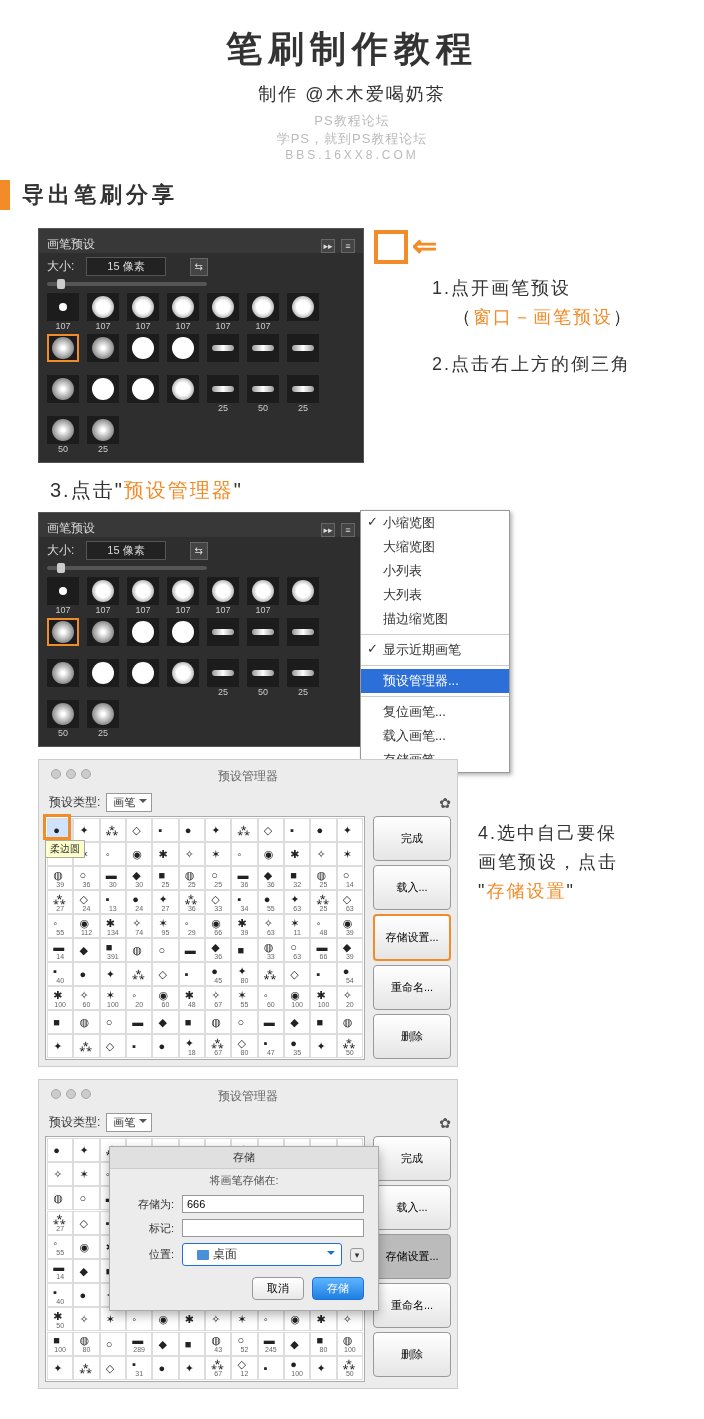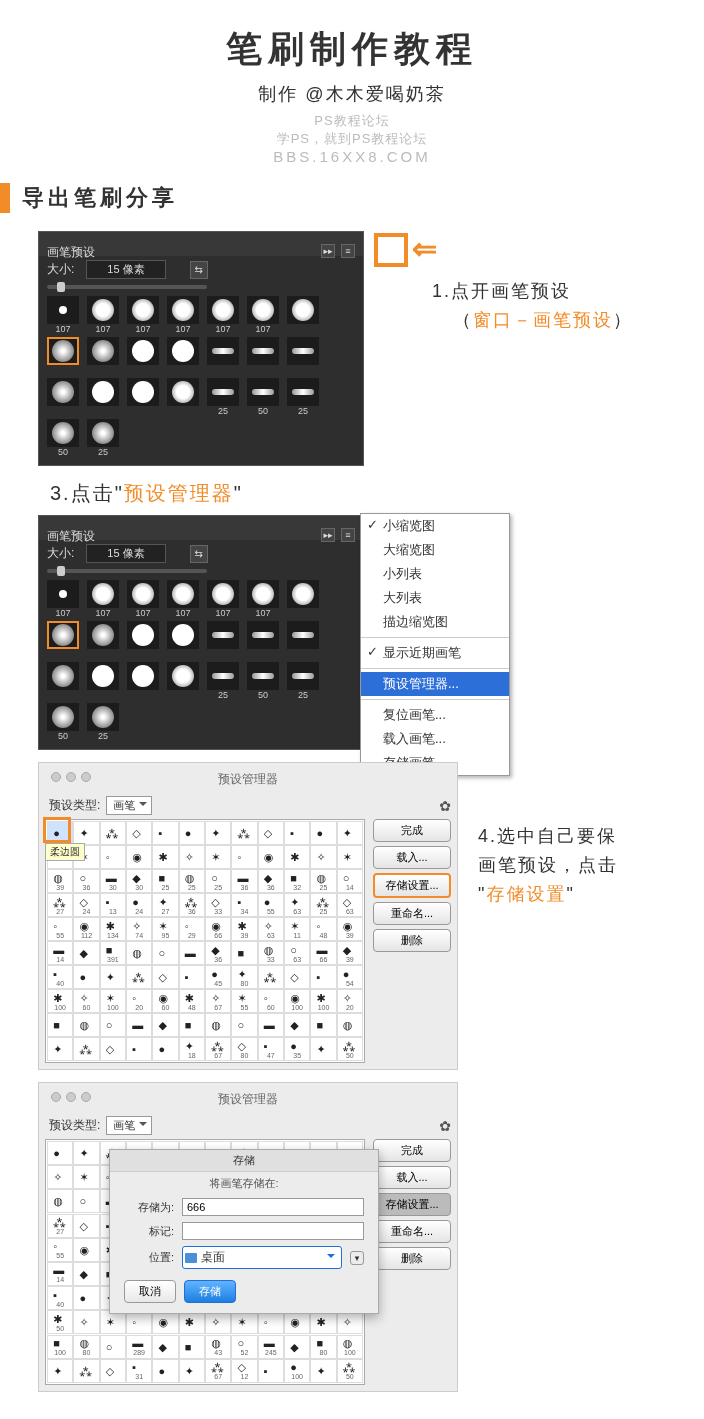--- a/index.html
+++ b/index.html
@@ -1,29 +1,29 @@
 <!DOCTYPE html>
 <html><head>
 <meta charset="utf-8">
 <style>
   * { margin: 0; padding: 0; box-sizing: border-box; }
   body { width: 704px; font-family: "Microsoft YaHei", sans-serif; background: #fff; color: #333; }
   .title-block { text-align: center; padding: 25px 0 10px; }
   .title-block h1 { font-size: 36px; letter-spacing: 6px; font-weight: 600; }
   .title-block .author { font-size: 18px; margin-top: 8px; letter-spacing: 2px; }
   .watermark { color: #bbb; font-size: 13px; margin-top: 6px; letter-spacing: 1px; }
-  .watermark .url { font-size: 15px; letter-spacing: 3px; }
+  .watermark .url { font-size: 12px; letter-spacing: 3px; }
   .section-hdr { display: flex; align-items: center; margin: 8px 0 18px 0; }
   .section-bar { width: 10px; height: 30px; background: #f28c28; margin-right: 12px; }
   .section-hdr h2 { font-size: 22px; letter-spacing: 4px; font-weight: 600; }
   .intro { font-size: 21px; letter-spacing: 3px; margin: 0 0 16px 38px; }
   .content { padding: 0 12px; }
   .row { position: relative; margin-bottom: 12px; }
   .panel { background: #2e2e2e; color: #ddd; border: 1px solid #555; font-size: 13px; }
-  .panel-hdr { display: flex; align-items: flex-start; background: #383838; height: 24px; padding: 12px 8px; font-size: 12px; }
+  .panel-hdr { display: flex; align-items: flex-end; background: #383838; height: 24px; padding: 0 8px; font-size: 12px; }
   .panel-hdr .flex { flex: 1; }
   .panel-hdr .btn { width: 14px; height: 14px; margin-left: 6px; background: #444; border: 1px solid #666; display: flex; align-items: center; justify-content: center; font-size: 9px; }
   .size-row { display: flex; align-items: center; padding: 4px 8px; gap: 12px; font-size: 12px; }
   .size-val { background: #222; border: 1px solid #555; padding: 1px 20px; font-size: 11px; }
   .size-icon { width: 18px; height: 18px; background: #444; border: 1px solid #666; display:flex;align-items:center;justify-content:center;font-size:10px;}
   .slider-row { padding: 2px 8px 4px; }
   .slider { width: 160px; height: 4px; background: #555; border-radius: 2px; position: relative; }
   .slider::after { content:''; position:absolute; left:10px; top:-3px; width:8px; height:10px; background:#ccc; border-radius:2px; }
   .swatches { display: flex; flex-wrap: wrap; padding: 2px 4px 6px; }
   .sw { width: 38px; display: flex; flex-direction: column; align-items: center; margin: 1px; }
@@ -53,32 +53,32 @@
   .traffic span { width:10px; height:10px; border-radius:50%; background:#ccc; border:1px solid #aaa; }
   .mgr-top { display:flex; align-items:center; gap:6px; margin:2px 0 4px 4px; }
   .mgr-sel { background:#fff; border:1px solid #999; padding:1px 16px 1px 6px; font-size:11px; position:relative; }
   .mgr-sel::after{content:'';position:absolute;right:4px;top:5px;border:4px solid transparent;border-top-color:#555;}
   .gear { font-size:14px; color:#555; }
   .mgr-body { display:flex; gap:8px; }
   .mgr-grid { background:#fff; border:1px solid #aaa; flex:1; padding:1px; display:grid; grid-template-columns: repeat(12, 1fr); }
   .mgr-grid .cell { border:1px solid #ddd; height:24px; display:flex; flex-direction:column; align-items:center; justify-content:center; font-size:7px; color:#666; overflow:hidden; }
   .mgr-grid .cell .m { width:14px; height:12px; }
   .mgr-btns { display:flex; flex-direction:column; gap:4px; width:78px; }
-  .mgr-btns button { background: linear-gradient(#fff,#e5e5e5); border:1px solid #999; border-radius:4px; padding:3px 0; font-size:11px; }
+  .mgr-btns button { background: linear-gradient(#fff,#e5e5e5); border:1px solid #999; border-radius:4px; padding:14px 0; font-size:11px; }
   .mgr-btns button.hl { border:2px solid #f28c28; }
   .mgr-btns button.act { background:#bbb; }
   .save-modal { position:absolute; background:#ececec; border:1px solid #aaa; box-shadow:0 4px 10px rgba(0,0,0,.3); padding:0; font-size:12px; }
   .save-modal .mt { text-align:center; background:#e0e0e0; padding:3px 0; border-bottom:1px solid #ccc; font-size:11px; }
   .save-modal .sub { text-align:center; padding:4px 0; font-size:11px; color:#555; }
   .save-modal .frow { display:flex; align-items:center; gap:8px; padding:3px 14px; }
   .save-modal .flbl { width:50px; text-align:right; font-size:11px; }
   .save-modal input { flex:1; border:1px solid #999; padding:2px 4px; font-size:11px; }
-  .save-modal .loc { background:#fff; border:1px solid #1e6fd6; padding:2px 2px; flex:1; display:flex; align-items:center; gap:4px; border-radius:3px; position:relative;}
+  .save-modal .loc { background:#fff; border:1px solid #1e6fd6; padding:2px 14px; flex:1; display:flex; align-items:center; gap:4px; border-radius:3px; position:relative;}
   .save-modal .loc::after{content:'';position:absolute;right:6px;top:7px;border:4px solid transparent;border-top-color:#1e6fd6;}
-  .save-modal .fbtns { display:flex; gap:8px; padding:8px 14px 10px; }
+  .save-modal .fbtns { display:flex; justify-content:flex-end; gap:8px; padding:8px 14px 10px; }
   .save-modal .fbtns button { border:1px solid #999; border-radius:4px; padding:3px 14px; font-size:11px; background:linear-gradient(#fff,#e8e8e8); }
   .save-modal .fbtns .primary { background:linear-gradient(#5fb4ff,#1e7fe0); color:#fff; border-color:#1e6fd6; }
 </style>
 </head>
 <body>
 
 <div class="title-block">
   <h1>笔刷制作教程</h1>
   <div class="author">制作 @木木爱喝奶茶</div>
   <div class="watermark">
@@ -253,20 +253,21 @@
           </div>
         </div>
     </div>
     <div style="position:relative; width:44px; height:38px; margin-top:2px;">
       <div class="arrowbox"></div>
       <span class="arrow-k" style="left:38px; top:-2px;">⇐</span>
     </div>
     <div class="steps" style="margin-left:4px; margin-top:46px;">
       <p><span>1.点开画笔预设</span><br>
          &nbsp;&nbsp;&nbsp;<span>（</span><span class="orange">窗口－画笔预设</span><span>）</span></p>
+      <p style="margin-top:18px;">2.点击右上方的倒三角</p>
     </div>
   </div>
 
   <div class="step3">
     <span>3.点击"</span><span class="orange">预设管理器</span><span>"</span>
   </div>
 
   <div class="row" style="margin-left:26px; display:flex;">
     <div style="position:relative; width:500px;">
       <div class="panel" style="width:326px;">

